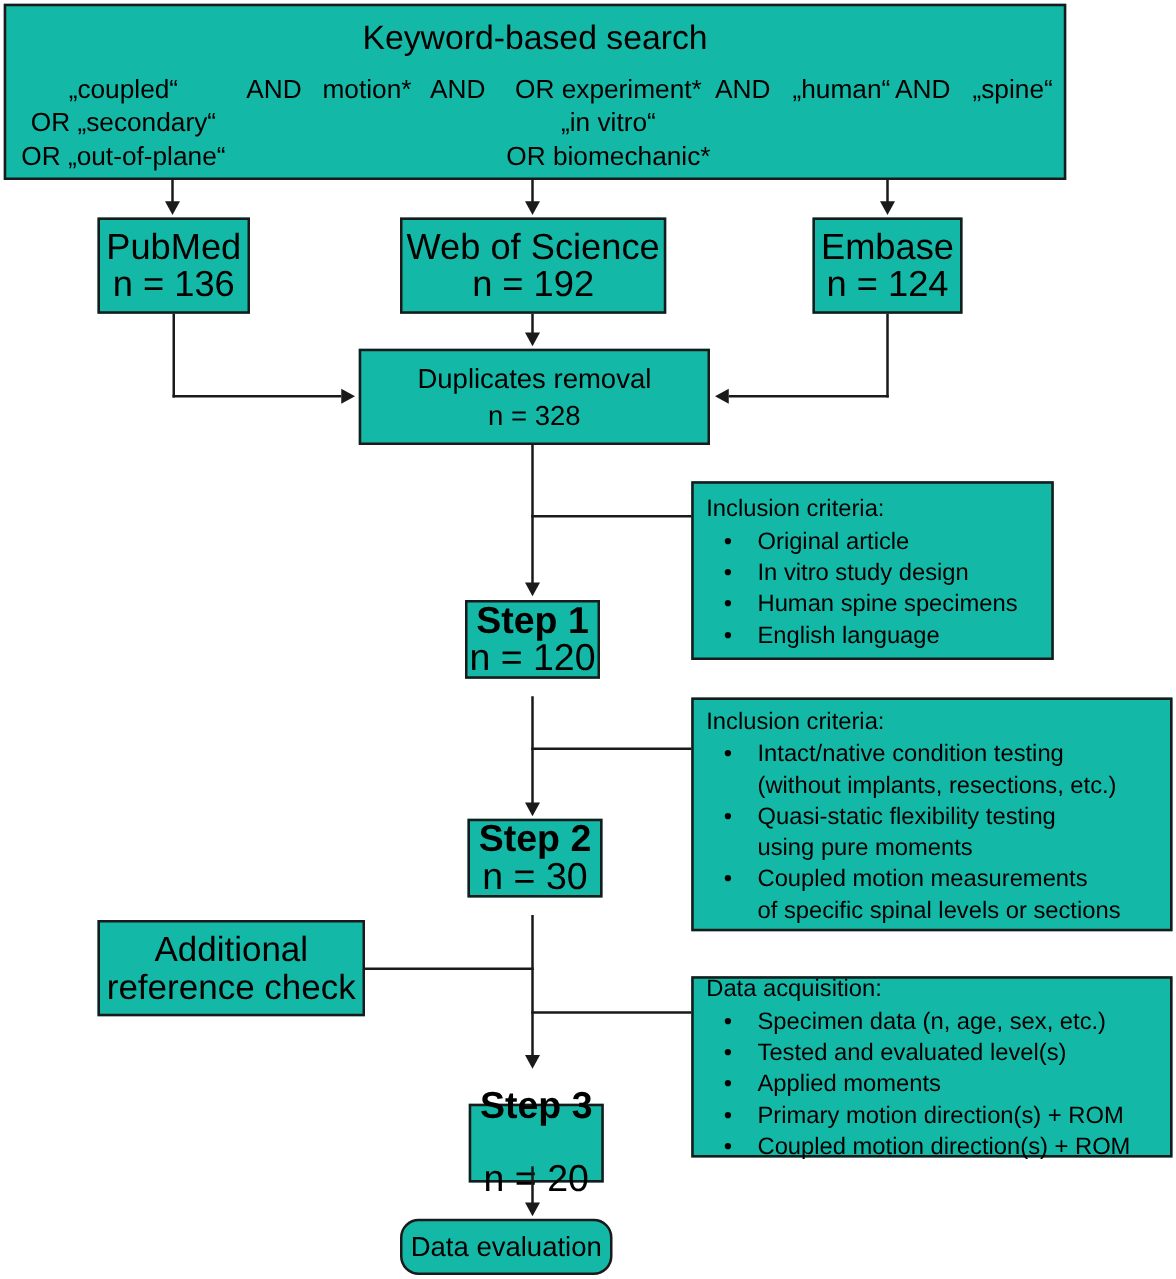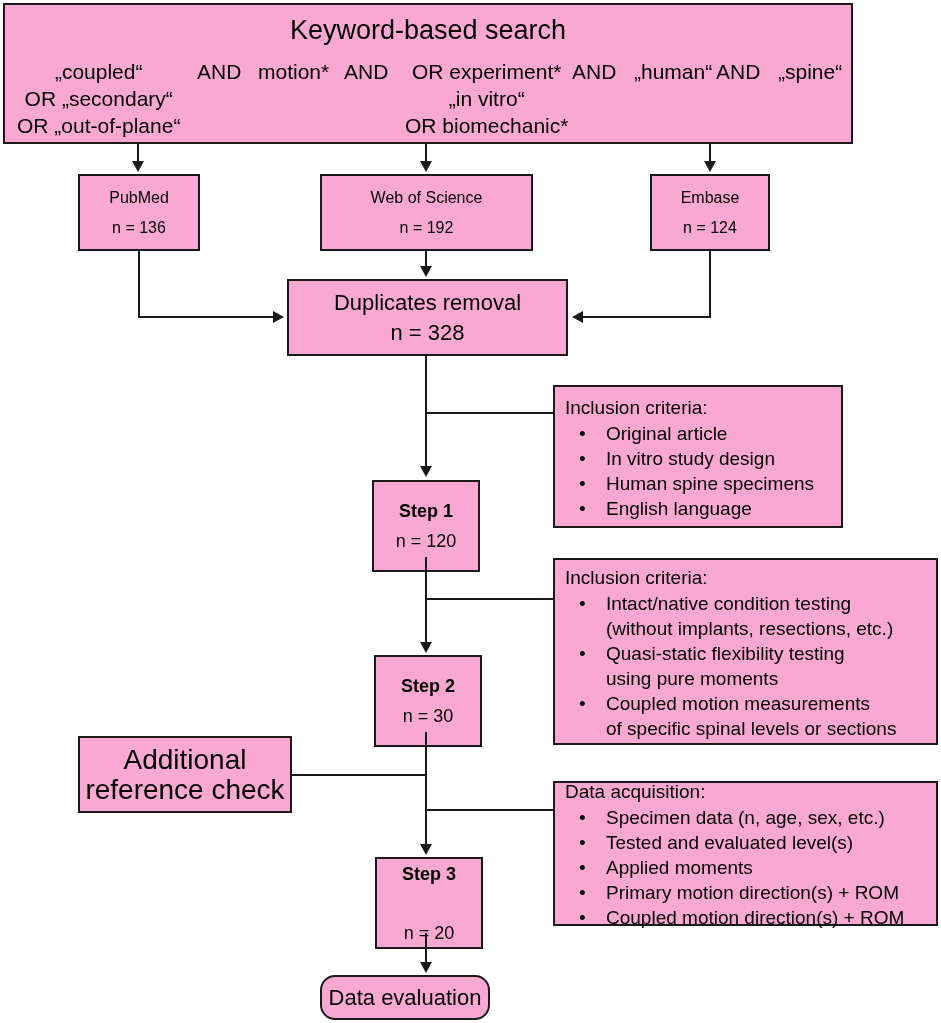--- a/index.html
+++ b/index.html
@@ -15,21 +15,21 @@
     position: relative;
     width: 941px;
     height: 1023px;
     background: #ffffff;
     overflow: hidden;
   }
   .box {
     position: absolute;
     box-sizing: border-box;
     border: 2px solid #1a1a1a;
-    background: #f9a8d4;
+    background: #14b8a6;
     display: flex;
     flex-direction: column;
     align-items: center;
     justify-content: center;
     text-align: center;
   }
   .box.left {
     align-items: flex-start;
     text-align: left;
   }
@@ -86,44 +86,44 @@
   #kw-col-2 { left: 253px; top: 53px; }
   #kw-and-2 { left: 339px; top: 53px; }
   #kw-col-3 { left: 400px; top: 53px; }
   #kw-and-3 { left: 567px; top: 53px; }
   #kw-col-4 { left: 629px; top: 53px; }
   #kw-and-4 { left: 711px; top: 53px; }
   #kw-col-5 { left: 773px; top: 53px; }
 
   
   .db-box {
-    font-size: 16px;
+    font-size: 29px;
     line-height: 30px;
     text-align: center;
   }
   #pubmed-box   { left: 78px;  top: 174px; width: 122px; height: 77px; }
   #wos-box      { left: 320px; top: 174px; width: 213px; height: 77px; }
   #embase-box   { left: 650px; top: 174px; width: 120px; height: 77px; }
 
   #dup-box {
     left: 287px; top: 279px; width: 281px; height: 77px;
     font-size: 22px; line-height: 30px;
   }
 
   
   .step-box {
     width: 108px;
-    height: 92px;
-    font-size: 18px;
+    height: 63px;
+    font-size: 30px;
     line-height: 30px;
   }
   .step-title { font-weight: bold; }
   #step1-box { left: 372px; top: 480px; }
   #step2-box { left: 374px; top: 655px; }
-  #step3-box { left: 375px; top: 857px; gap: 29px; }
+  #step3-box { left: 375px; top: 883px; gap: 29px; }
 
   #addref-box {
     left: 78px; top: 736px; width: 214px; height: 77px;
     font-size: 28px; line-height: 30px;
   }
 
   #dataeval-box {
     left: 320px; top: 975px; width: 170px; height: 45px;
     font-size: 22px; line-height: 28px; border-radius: 15px;
   }

